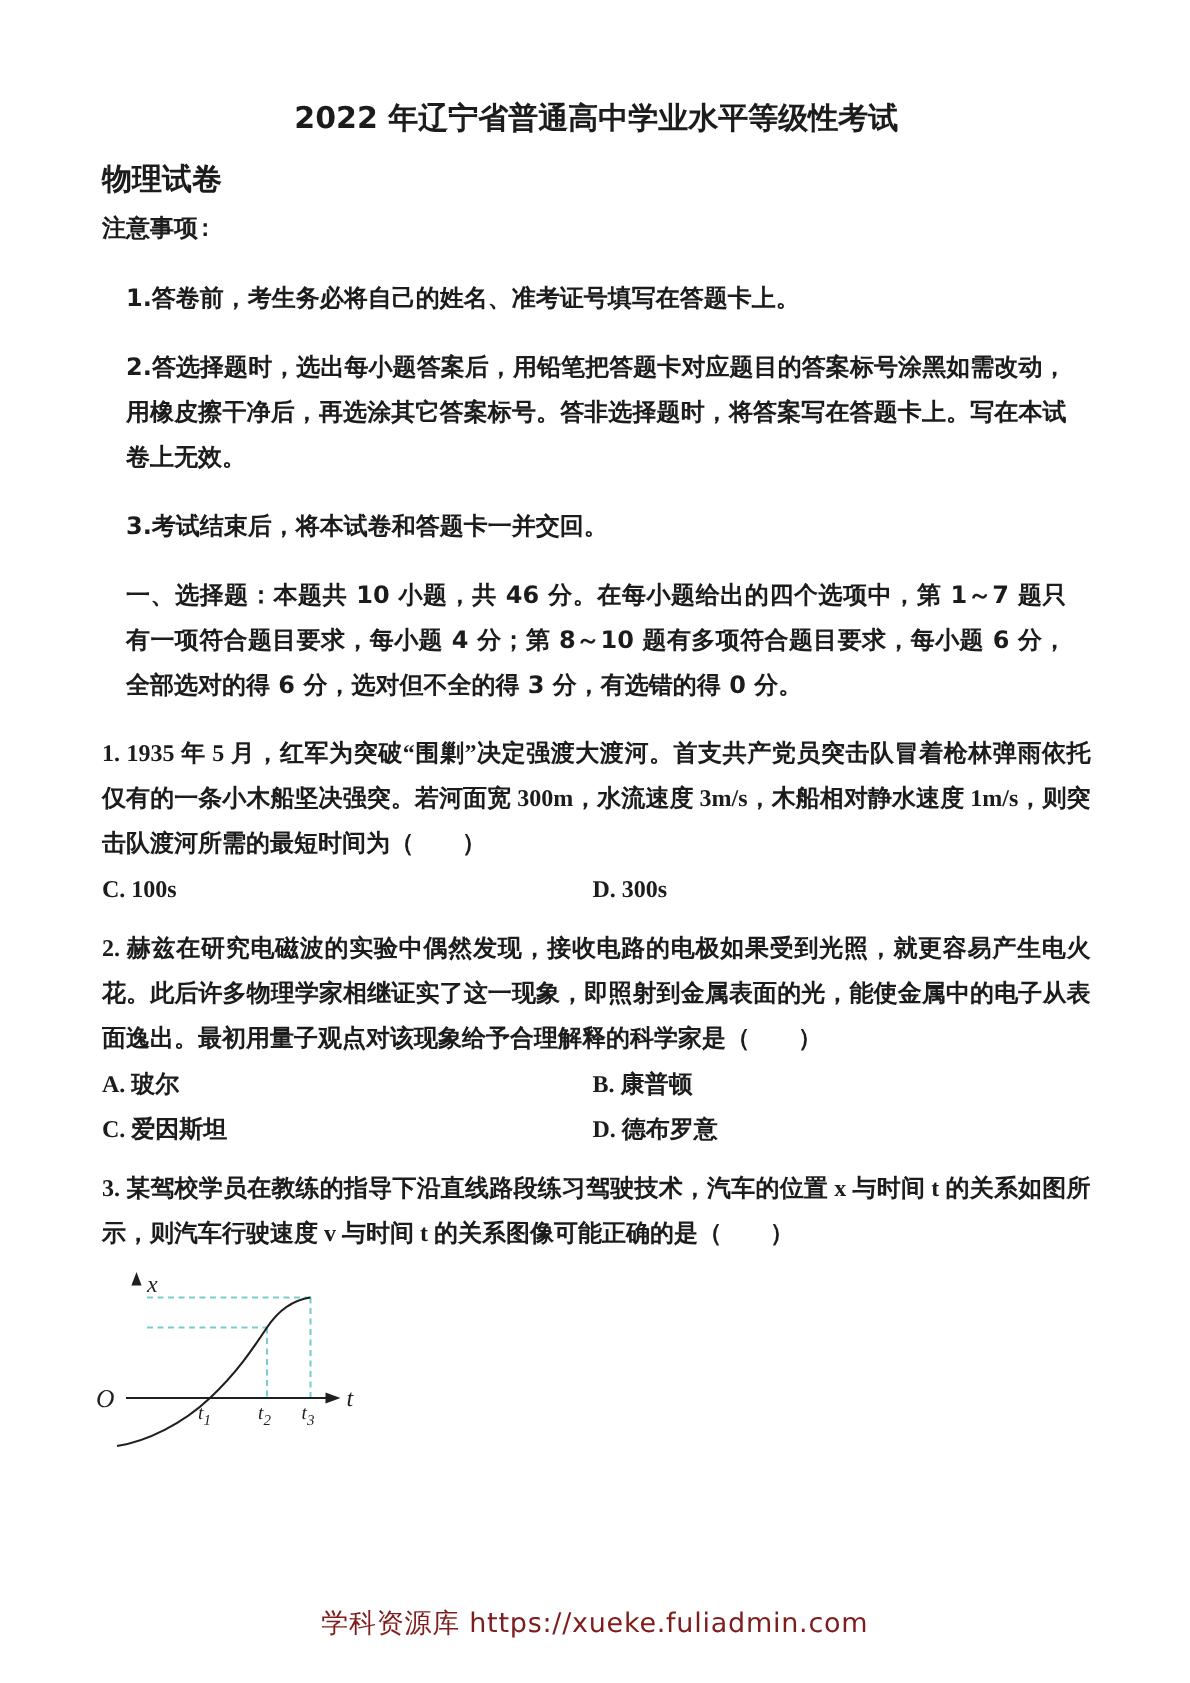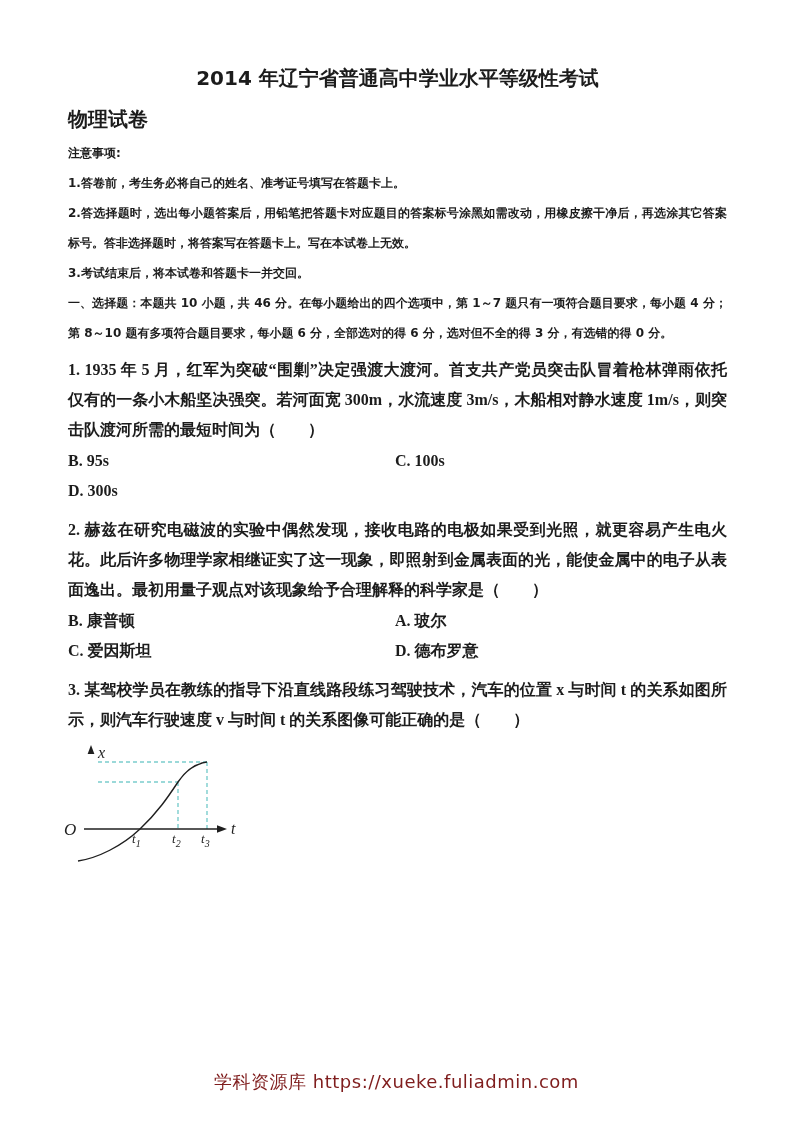--- a/index.html
+++ b/index.html
@@ -15,24 +15,24 @@
   }
   .cn-bold{font-family:"DejaVu Sans","Liberation Sans",sans-serif;font-weight:700;}
   .cn-serif{font-family:"Liberation Serif","DejaVu Serif",serif;font-weight:700;}
   .doc-title{
     text-align:center;font-size:20px;line-height:28px;margin:0 0 13px 0;
   }
   .doc-subtitle{
     font-size:20px;line-height:28px;margin:0 0 5px 0;
   }
   .notice-heading{
-    font-size:12px;line-height:30px;margin:0;
+    font-size:16px;line-height:30px;margin:0;font-family:Liberation Mono, monospace;
   }
   .para-bold{
-    font-size:12px;line-height:30px;margin:0;text-align:justify;
+    font-size:16px;line-height:30px;margin:16px;text-align:justify;
   }
   .question{
     font-size:16px;line-height:30px;margin:7px 0 0 0;text-align:justify;
   }
   .options{
     display:grid;grid-template-columns:327px auto;margin-top:1px;
     font-size:16px;line-height:30px;
   }
   .options .opt{white-space:nowrap;}
   .figure-wrap{
@@ -44,41 +44,40 @@
     font-size:18px;color:#7f1d1d;letter-spacing:0.5px;
   }
   svg text{font-family:"Liberation Serif","DejaVu Serif",serif;}
 </style>
 </head>
 <body>
 
 <div class="page">
   <div class="content">
 
-    <h1 class="doc-title cn-bold">2014 年辽宁省普通高中学业水平等级性考试</h1>
+    <h1 class="doc-title cn-bold">2022 年辽宁省普通高中学业水平等级性考试</h1>
     <h2 class="doc-subtitle cn-bold">物理试卷</h2>
 
     <p class="notice-heading cn-bold">注意事项:</p>
     <p class="para-bold cn-bold">1.答卷前，考生务必将自己的姓名、准考证号填写在答题卡上。</p>
     <p class="para-bold cn-bold">2.答选择题时，选出每小题答案后，用铅笔把答题卡对应题目的答案标号涂黑如需改动，用橡皮擦干净后，再选涂其它答案标号。答非选择题时，将答案写在答题卡上。写在本试卷上无效。</p>
     <p class="para-bold cn-bold">3.考试结束后，将本试卷和答题卡一并交回。</p>
 
     <p class="para-bold cn-bold">一、选择题：本题共 10 小题，共 46 分。在每小题给出的四个选项中，第 1～7 题只有一项符合题目要求，每小题 4 分；第 8～10 题有多项符合题目要求，每小题 6 分，全部选对的得 6 分，选对但不全的得 3 分，有选错的得 0 分。</p>
 
     <p class="question cn-serif">1. 1935 年 5 月，红军为突破“围剿”决定强渡大渡河。首支共产党员突击队冒着枪林弹雨依托仅有的一条小木船坚决强突。若河面宽 300m，水流速度 3m/s，木船相对静水速度 1m/s，则突击队渡河所需的最短时间为（　　）</p>
     <div class="options cn-serif">
-      <span class="opt">B. 95s</span>
       <span class="opt">C. 100s</span>
       <span class="opt">D. 300s</span>
     </div>
 
     <p class="question cn-serif" style="margin-top:9px">2. 赫兹在研究电磁波的实验中偶然发现，接收电路的电极如果受到光照，就更容易产生电火花。此后许多物理学家相继证实了这一现象，即照射到金属表面的光，能使金属中的电子从表面逸出。最初用量子观点对该现象给予合理解释的科学家是（　　）</p>
     <div class="options cn-serif">
+      <span class="opt">A. 玻尔</span>
       <span class="opt">B. 康普顿</span>
-      <span class="opt">A. 玻尔</span>
       <span class="opt">C. 爱因斯坦</span>
       <span class="opt">D. 德布罗意</span>
     </div>
 
     <p class="question cn-serif" style="margin-top:9px">3. 某驾校学员在教练的指导下沿直线路段练习驾驶技术，汽车的位置 x 与时间 t 的关系如图所示，则汽车行驶速度 v 与时间 t 的关系图像可能正确的是（　　）</p>
 
     <div class="figure-wrap">
       <svg width="200" height="130" viewBox="0 0 200 130">
 
         <path d="M 33 6 L 29.6 15 L 36.4 15 Z" fill="#1f1f1f"></path>

